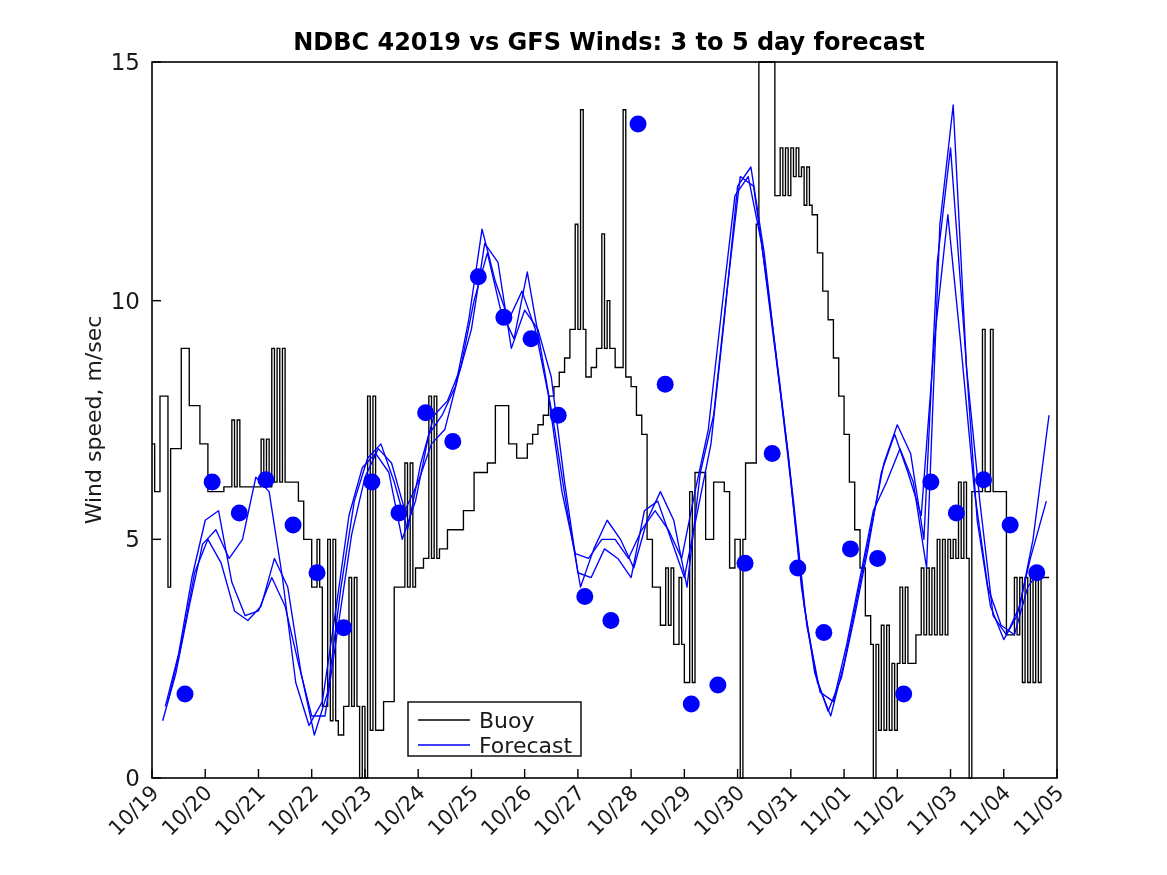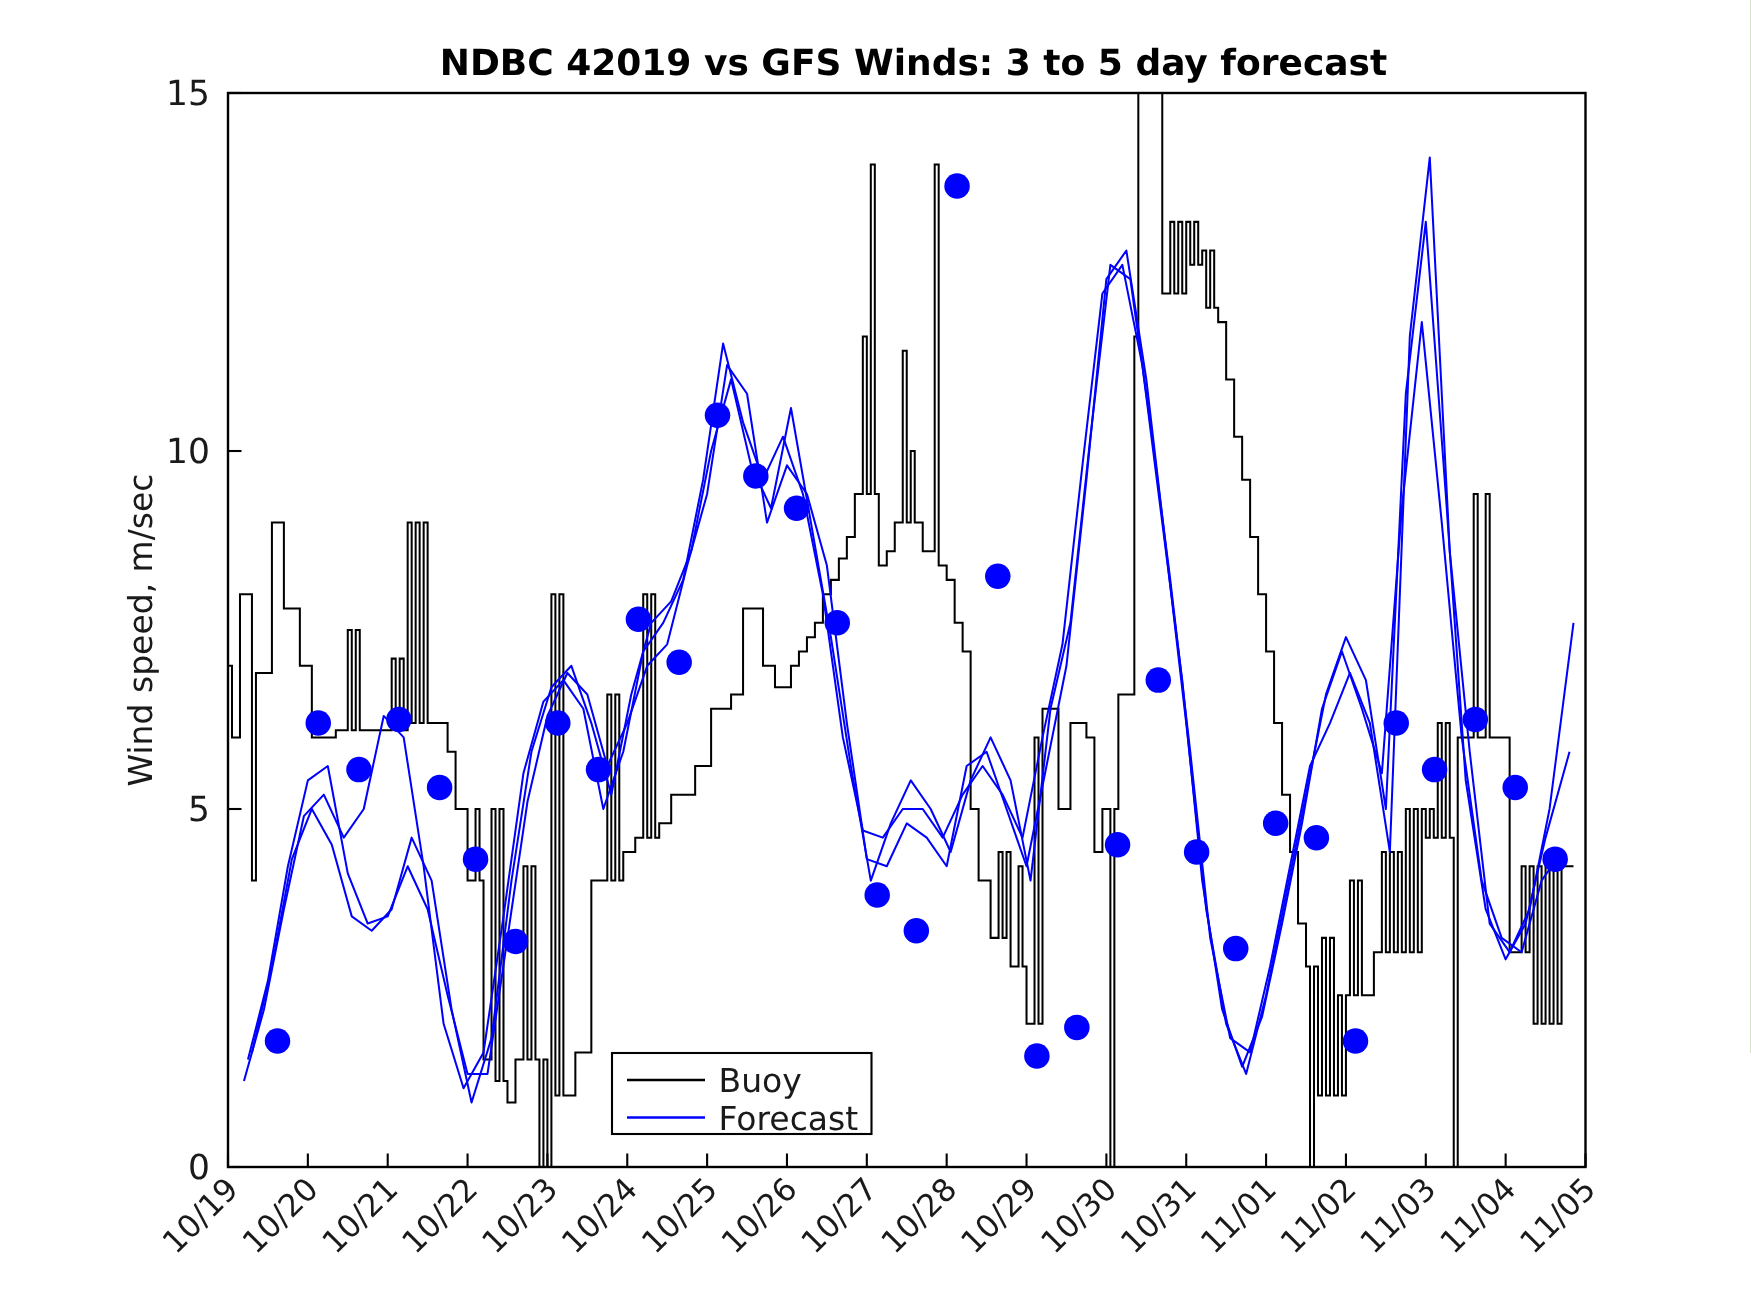--- a/index.html
+++ b/index.html
@@ -1,18 +1,18 @@
 <!DOCTYPE html>
 <html><head>
 <meta charset="utf-8">
 <style>
   html,body{margin:0;padding:0;background:#ffffff;}
   body{width:1167px;height:875px;overflow:hidden;
        font-family:"DejaVu Sans","Liberation Sans",sans-serif;}
-  #fig{position:relative;width:1167px;height:702px;background:#4d7c0f;}
+  #fig{position:relative;width:1167px;height:702px;background:#fca5a5;}
   svg{display:block;}
   .axis-line{fill:none;stroke:#000000;stroke-width:1.6;}
   .tick{stroke:#000000;stroke-width:1.4;}
   .ticklbl{font-size:23px;fill:#1a1a1a;font-family:"DejaVu Sans","Liberation Sans",sans-serif;}
   .xticklbl{font-size:21px;fill:#1a1a1a;font-family:"DejaVu Sans","Liberation Sans",sans-serif;}
   .title{font-size:24px;font-weight:bold;fill:#000;text-anchor:middle;
          font-family:"DejaVu Sans","Liberation Sans",sans-serif;}
   .ylabel{font-size:22px;fill:#1a1a1a;text-anchor:middle;
           font-family:"DejaVu Sans","Liberation Sans",sans-serif;}
   .buoy-line{fill:none;stroke:#000000;stroke-width:1.35;stroke-linejoin:miter;}

